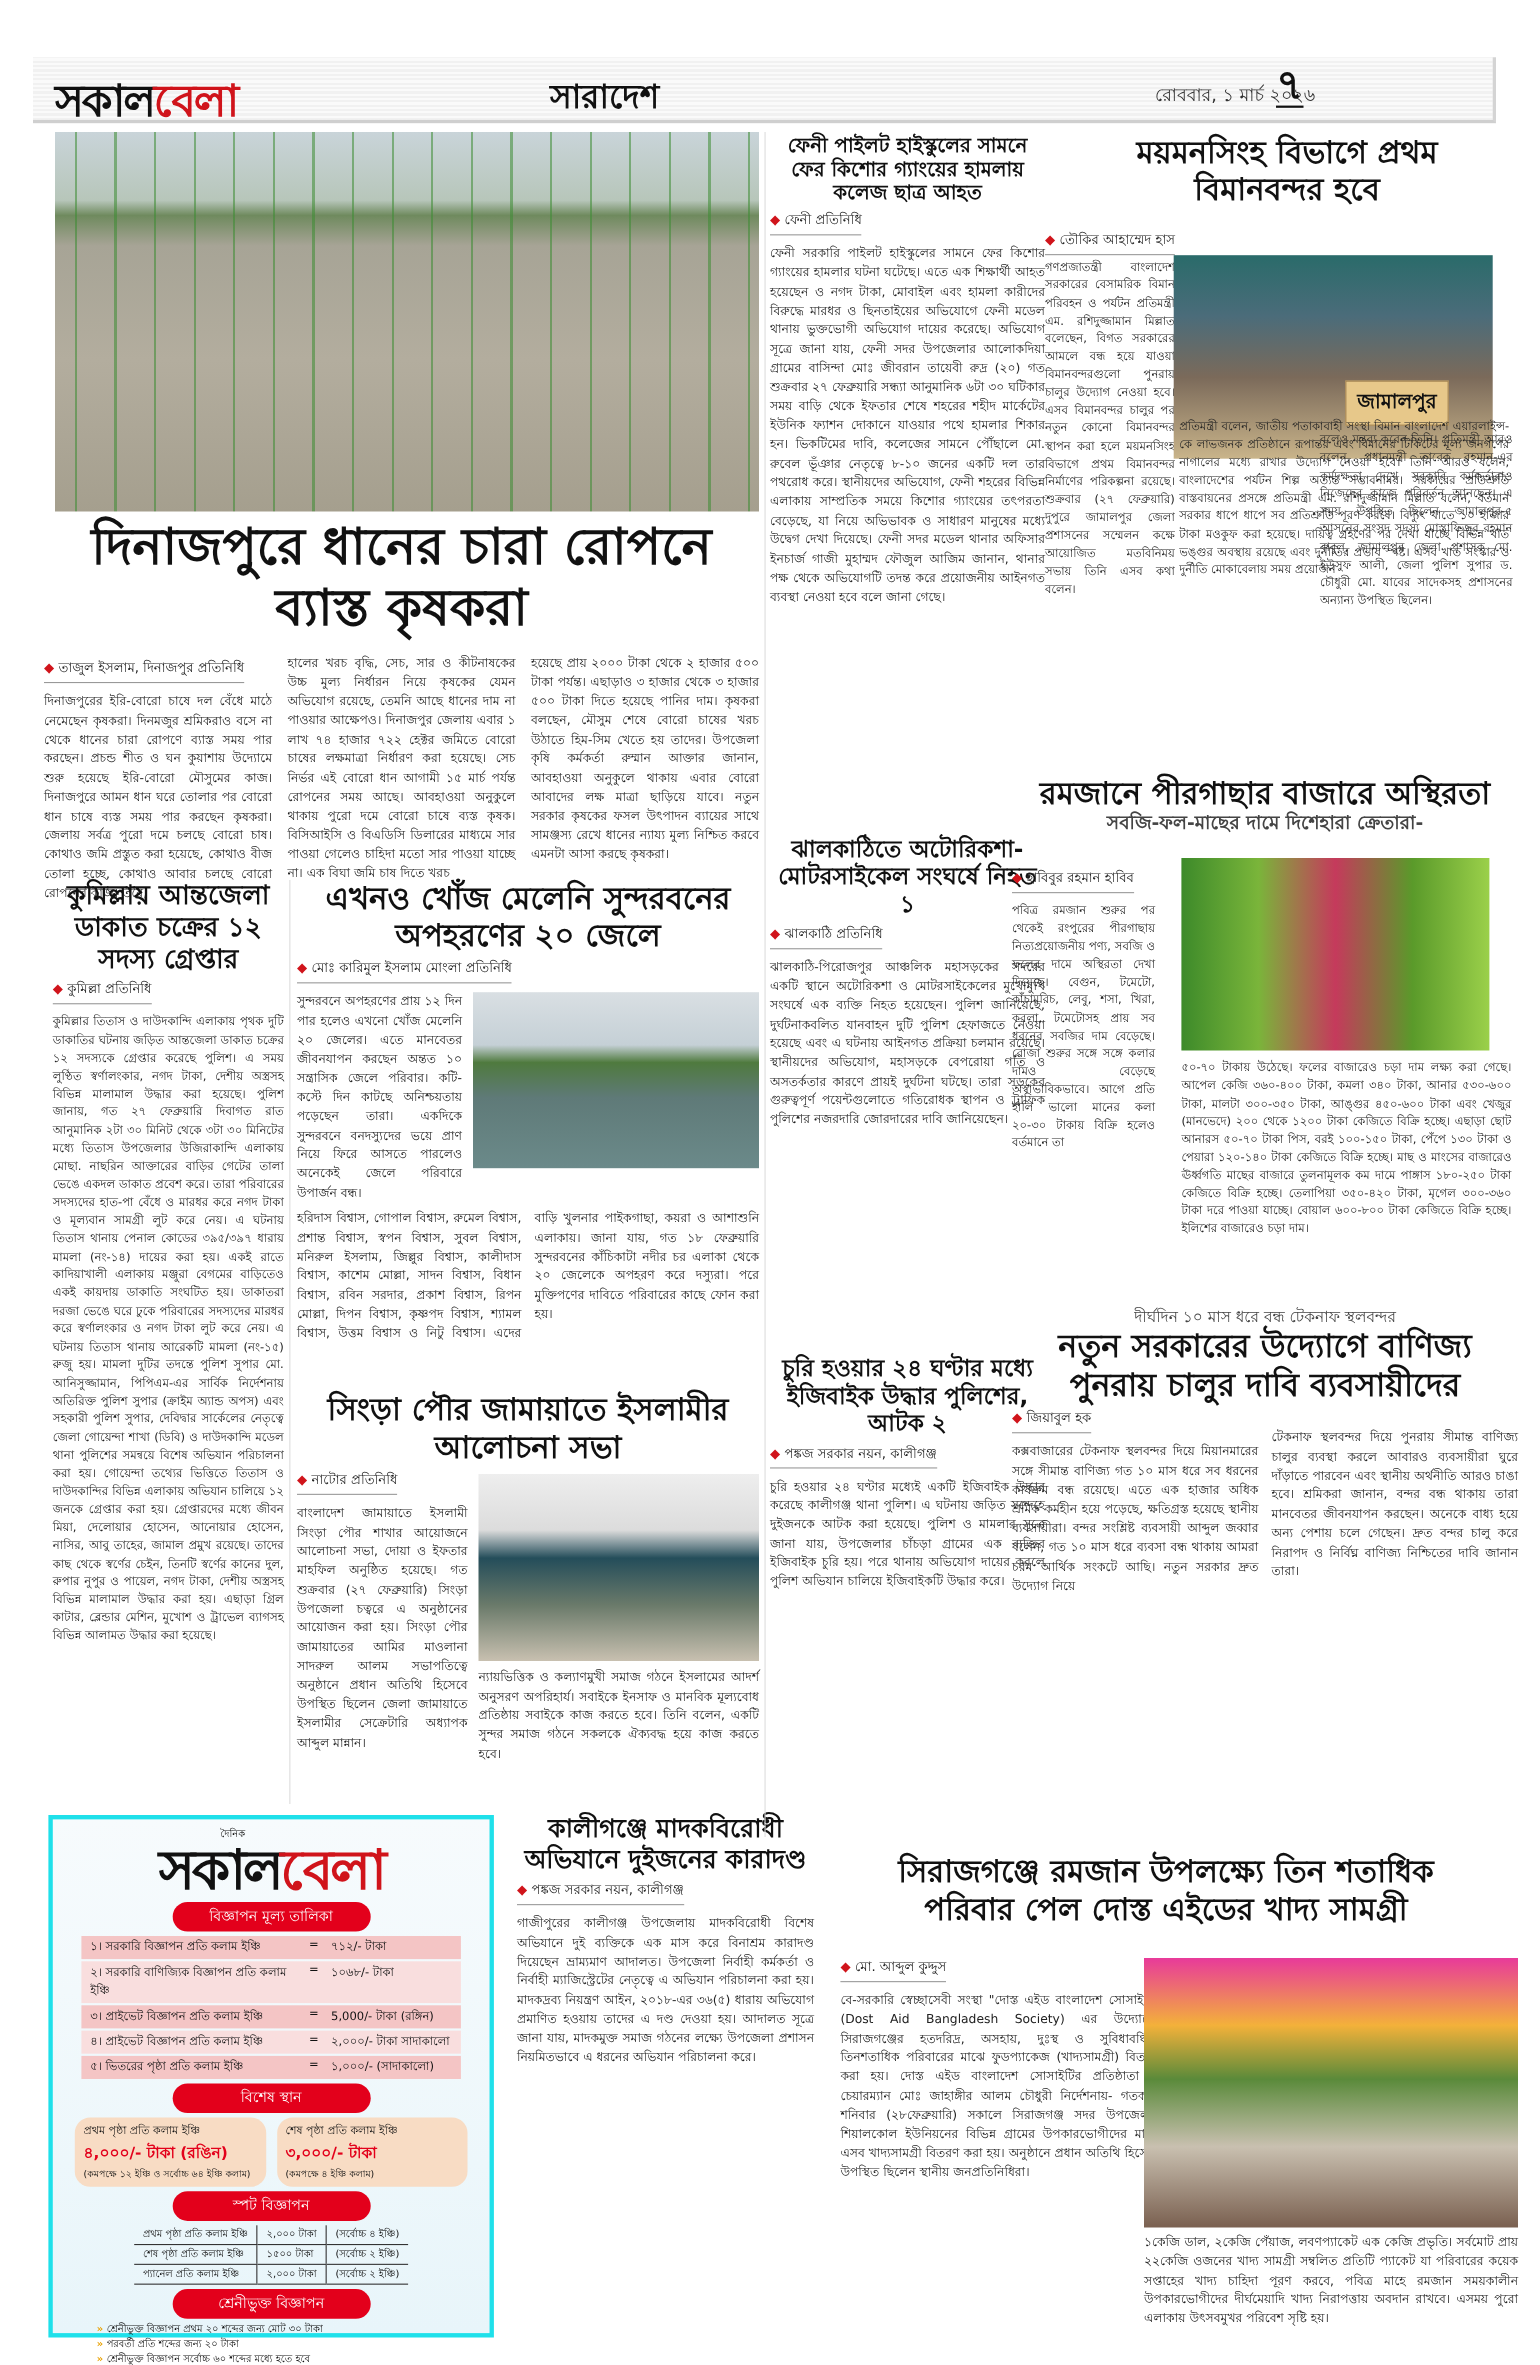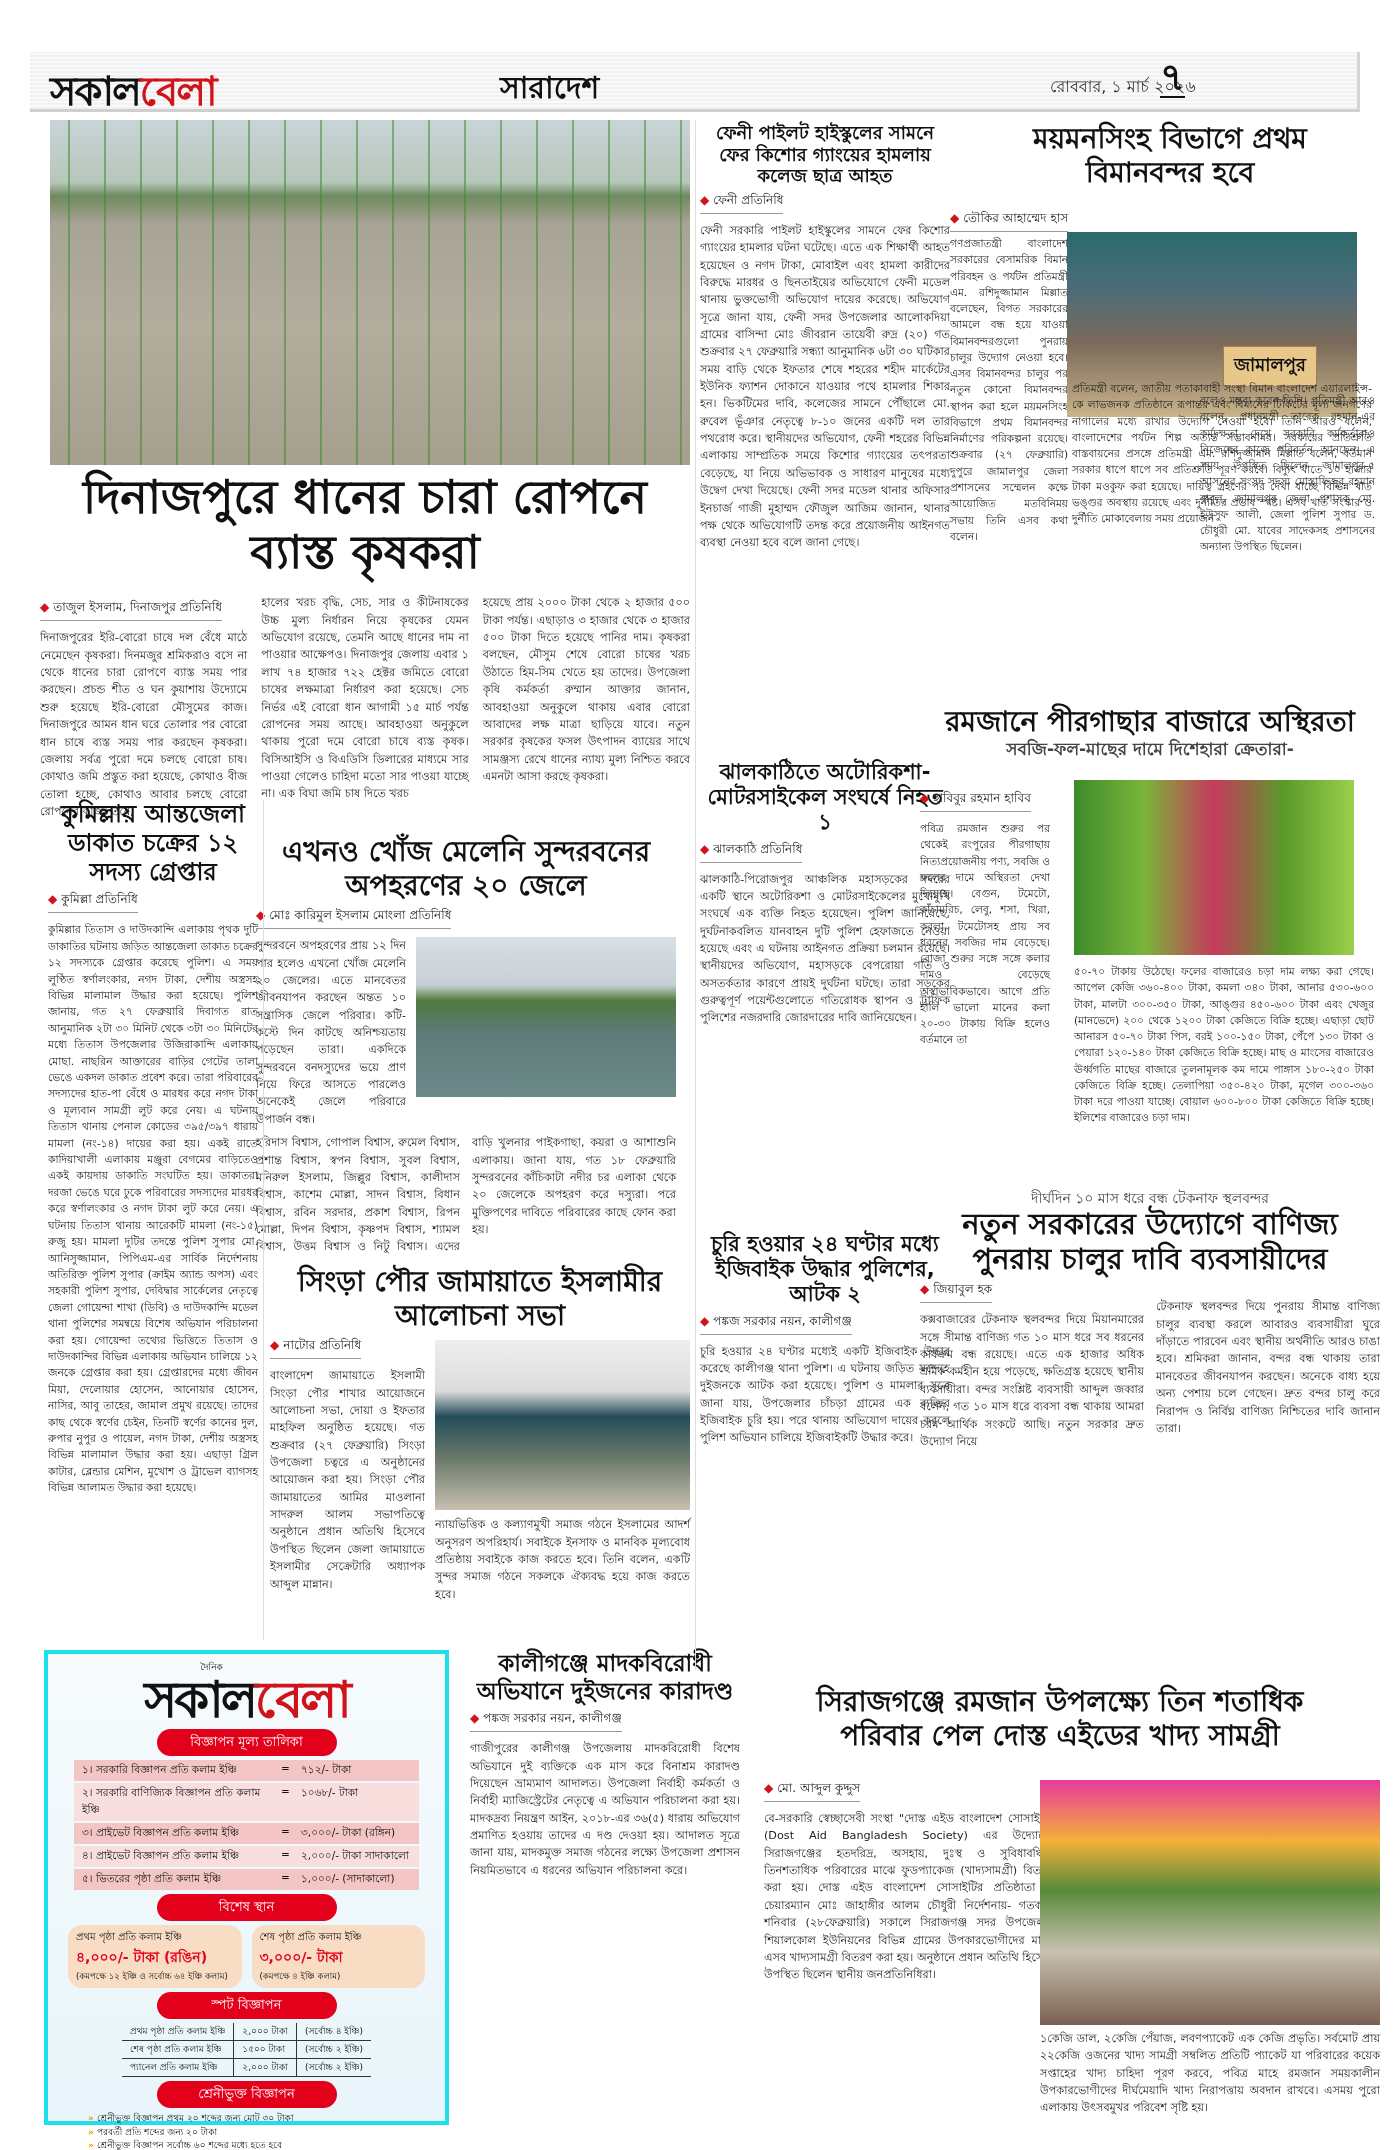--- a/index.html
+++ b/index.html
@@ -83,21 +83,21 @@
       </div>
   </div>
 </div>
 
 <div class="col" style="left:48px;top:800px;width:210px;">
   <div class="headline" style="font-size:24px;">কুমিল্লায় আন্তজেলা ডাকাত চক্রের ১২ সদস্য গ্রেপ্তার</div>
   <div class="byline"><span class="dot">◆</span><span>কুমিল্লা প্রতিনিধি</span></div>
   <div class="body" style="font-size:10.6px;">কুমিল্লার তিতাস ও দাউদকান্দি এলাকায় পৃথক দুটি ডাকাতির ঘটনায় জড়িত আন্তজেলা ডাকাত চক্রের ১২ সদস্যকে গ্রেপ্তার করেছে পুলিশ। এ সময় লুণ্ঠিত স্বর্ণালংকার, নগদ টাকা, দেশীয় অস্ত্রসহ বিভিন্ন মালামাল উদ্ধার করা হয়েছে। পুলিশ জানায়, গত ২৭ ফেব্রুয়ারি দিবাগত রাত আনুমানিক ২টা ৩০ মিনিট থেকে ৩টা ৩০ মিনিটের মধ্যে তিতাস উপজেলার উজিরাকান্দি এলাকায় মোছা. নাছরিন আক্তারের বাড়ির গেটের তালা ভেঙে একদল ডাকাত প্রবেশ করে। তারা পরিবারের সদস্যদের হাত-পা বেঁধে ও মারধর করে নগদ টাকা ও মূল্যবান সামগ্রী লুট করে নেয়। এ ঘটনায় তিতাস থানায় পেনাল কোডের ৩৯৫/৩৯৭ ধারায় মামলা (নং-১৪) দায়ের করা হয়। একই রাতে কাদিয়াখালী এলাকায় মঞ্জুরা বেগমের বাড়িতেও একই কায়দায় ডাকাতি সংঘটিত হয়। ডাকাতরা দরজা ভেঙে ঘরে ঢুকে পরিবারের সদস্যদের মারধর করে স্বর্ণালংকার ও নগদ টাকা লুট করে নেয়। এ ঘটনায় তিতাস থানায় আরেকটি মামলা (নং-১৫) রুজু হয়। মামলা দুটির তদন্তে পুলিশ সুপার মো. আনিসুজ্জামান, পিপিএম-এর সার্বিক নির্দেশনায় অতিরিক্ত পুলিশ সুপার (ক্রাইম অ্যান্ড অপস) এবং সহকারী পুলিশ সুপার, দেবিদ্বার সার্কেলের নেতৃত্বে জেলা গোয়েন্দা শাখা (ডিবি) ও দাউদকান্দি মডেল থানা পুলিশের সমন্বয়ে বিশেষ অভিযান পরিচালনা করা হয়। গোয়েন্দা তথ্যের ভিত্তিতে তিতাস ও দাউদকান্দির বিভিন্ন এলাকায় অভিযান চালিয়ে ১২ জনকে গ্রেপ্তার করা হয়। গ্রেপ্তারদের মধ্যে জীবন মিয়া, দেলোয়ার হোসেন, আনোয়ার হোসেন, নাসির, আবু তাহের, জামাল প্রমুখ রয়েছে। তাদের কাছ থেকে স্বর্ণের চেইন, তিনটি স্বর্ণের কানের দুল, রুপার নুপুর ও পায়েল, নগদ টাকা, দেশীয় অস্ত্রসহ বিভিন্ন মালামাল উদ্ধার করা হয়। এছাড়া গ্রিল কাটার, ব্লেন্ডার মেশিন, মুখোশ ও ট্রাভেল ব্যাগসহ বিভিন্ন আলামত উদ্ধার করা হয়েছে।</div>
 </div>
 
-<div class="col" style="left:256px;top:800px;width:420px;margin-top:35px;">
+<div class="col" style="left:270px;top:800px;width:420px;">
   <div class="headline" style="font-size:28px;">এখনও খোঁজ মেলেনি সুন্দরবনের অপহরণের ২০ জেলে</div>
   <div class="byline"><span class="dot">◆</span><span>মোঃ কারিমুল ইসলাম মোংলা প্রতিনিধি</span></div>
   <div style="display:flex;gap:10px;">
     <div class="body" style="width:150px;">সুন্দরবনে অপহরণের প্রায় ১২ দিন পার হলেও এখনো খোঁজ মেলেনি ২০ জেলের। এতে মানবেতর জীবনযাপন করছেন অন্তত ১০ সন্ত্রাসিক জেলে পরিবার। কটি-কস্টে দিন কাটছে অনিশ্চয়তায় পড়েছেন তারা। একদিকে সুন্দরবনে বনদস্যুদের ভয়ে প্রাণ নিয়ে ফিরে আসতে পারলেও অনেকেই জেলে পরিবারে উপার্জন বন্ধ।</div>
     <div class="photo boat" style="position:relative;width:260px;height:160px;"></div>
   </div>
   <div class="body" style="column-count:2;column-gap:12px;margin-top:6px;">হরিদাস বিশ্বাস, গোপাল বিশ্বাস, রুমেল বিশ্বাস, প্রশান্ত বিশ্বাস, স্বপন বিশ্বাস, সুবল বিশ্বাস, মনিরুল ইসলাম, জিল্লুর বিশ্বাস, কালীদাস বিশ্বাস, কাশেম মোল্লা, সাদন বিশ্বাস, বিধান বিশ্বাস, রবিন সরদার, প্রকাশ বিশ্বাস, রিপন মোল্লা, দিপন বিশ্বাস, কৃষ্ণপদ বিশ্বাস, শ্যামল বিশ্বাস, উত্তম বিশ্বাস ও নিটু বিশ্বাস। এদের বাড়ি খুলনার পাইকগাছা, কয়রা ও আশাশুনি এলাকায়। জানা যায়, গত ১৮ ফেব্রুয়ারি সুন্দরবনের কাঁচিকাটা নদীর চর এলাকা থেকে ২০ জেলেকে অপহরণ করে দস্যুরা। পরে মুক্তিপণের দাবিতে পরিবারের কাছে ফোন করা হয়।</div>
 </div>
 
 <div class="col" style="left:270px;top:1265px;width:420px;">
@@ -195,21 +195,21 @@
         <span class="v">৭১২/- টাকা</span>
       </div>
     <div class="rate-row">
         <span class="l">২। সরকারি বাণিজ্যিক বিজ্ঞাপন প্রতি কলাম ইঞ্চি</span>
         <span class="eq">=</span>
         <span class="v">১০৬৮/- টাকা</span>
       </div>
     <div class="rate-row">
         <span class="l">৩। প্রাইভেট বিজ্ঞাপন প্রতি কলাম ইঞ্চি</span>
         <span class="eq">=</span>
-        <span class="v">৩,০০০/- টাকা (রঙ্গিন)</span>
+        <span class="v">5,000/- টাকা (রঙ্গিন)</span>
       </div>
     <div class="rate-row">
         <span class="l">৪। প্রাইভেট বিজ্ঞাপন প্রতি কলাম ইঞ্চি</span>
         <span class="eq">=</span>
         <span class="v">২,০০০/- টাকা সাদাকালো</span>
       </div>
     <div class="rate-row">
         <span class="l">৫। ভিতরের পৃষ্ঠা প্রতি কলাম ইঞ্চি</span>
         <span class="eq">=</span>
         <span class="v">১,০০০/- (সাদাকালো)</span>

